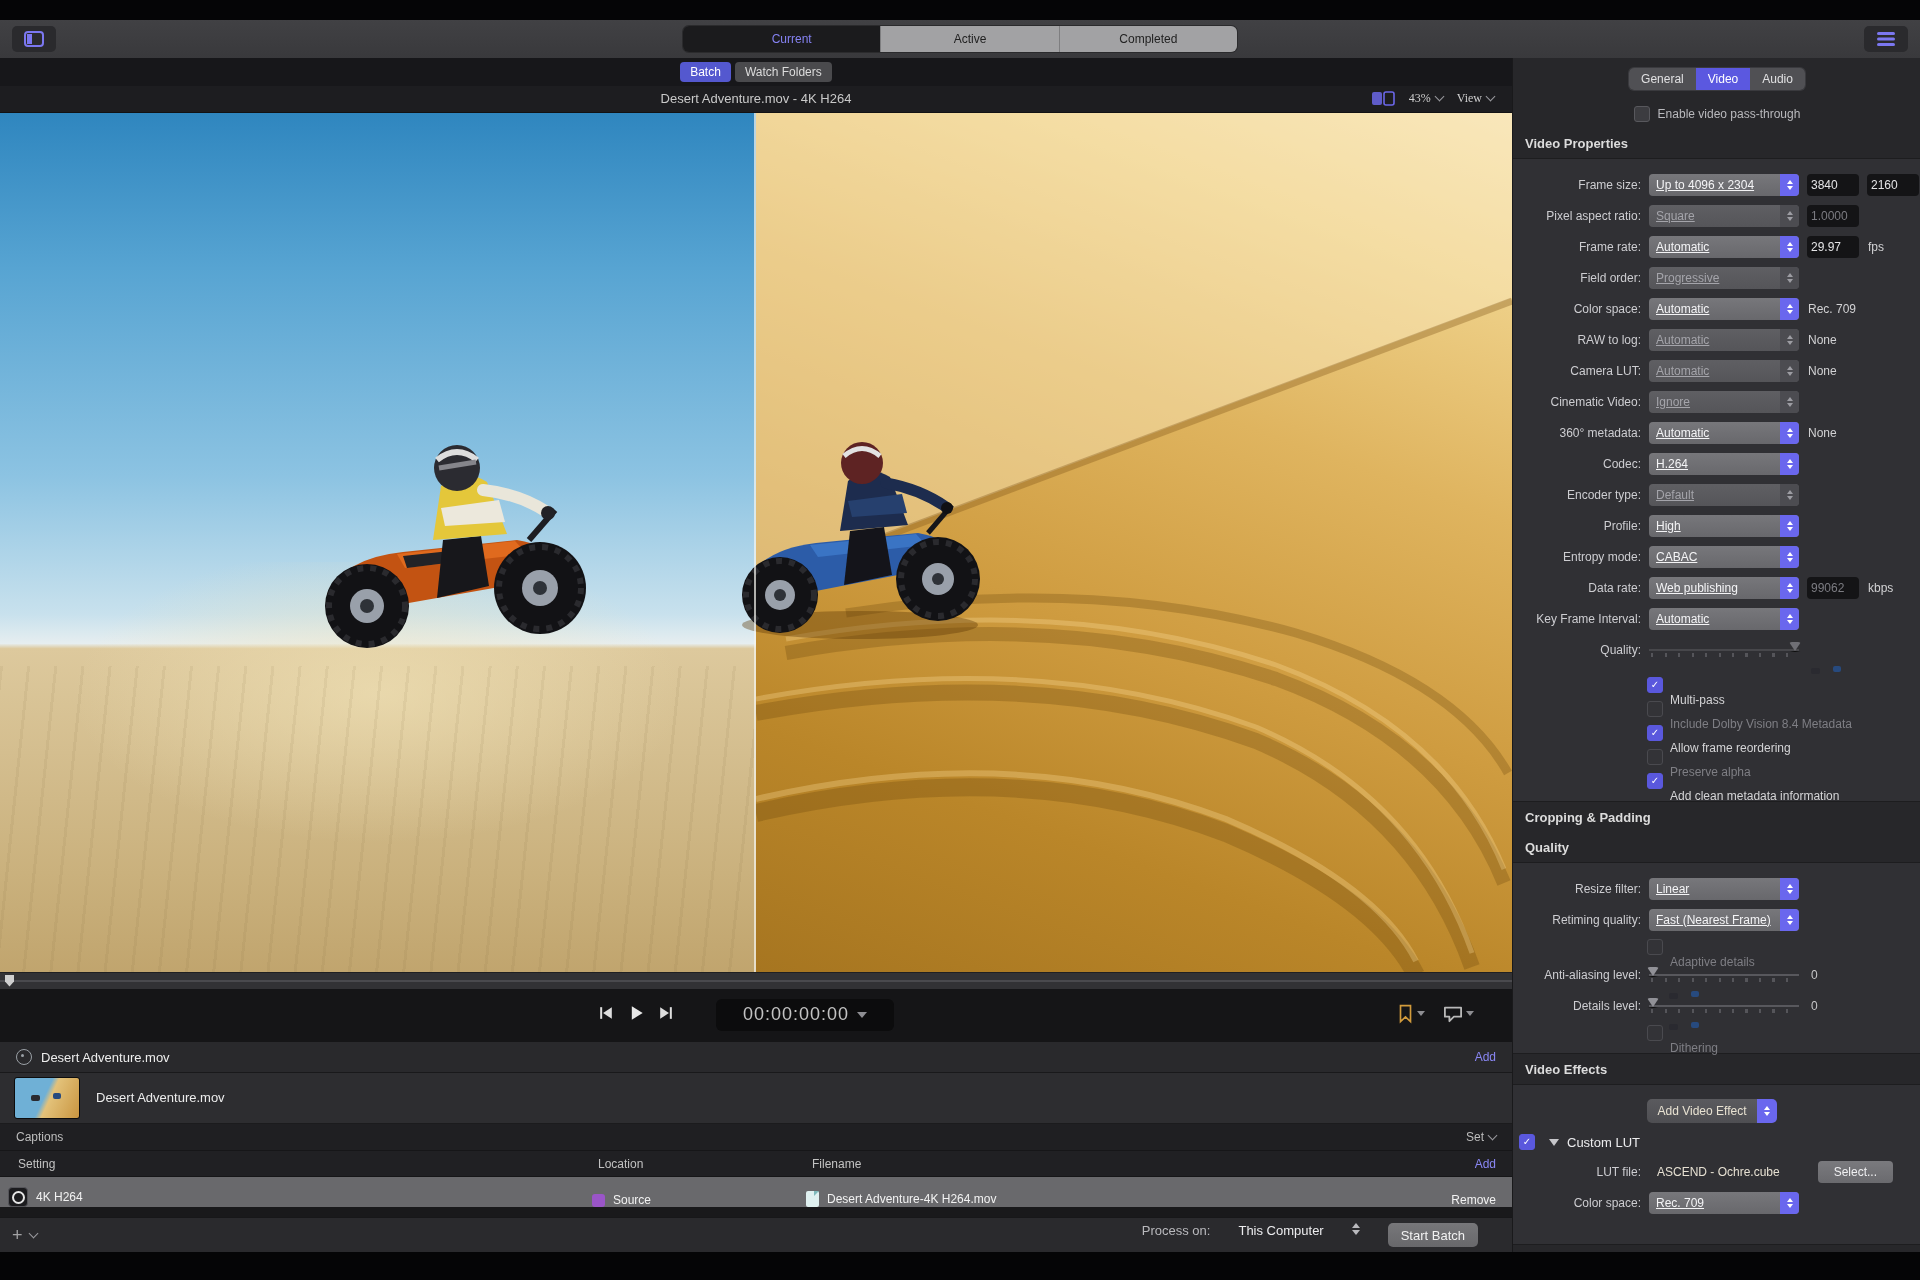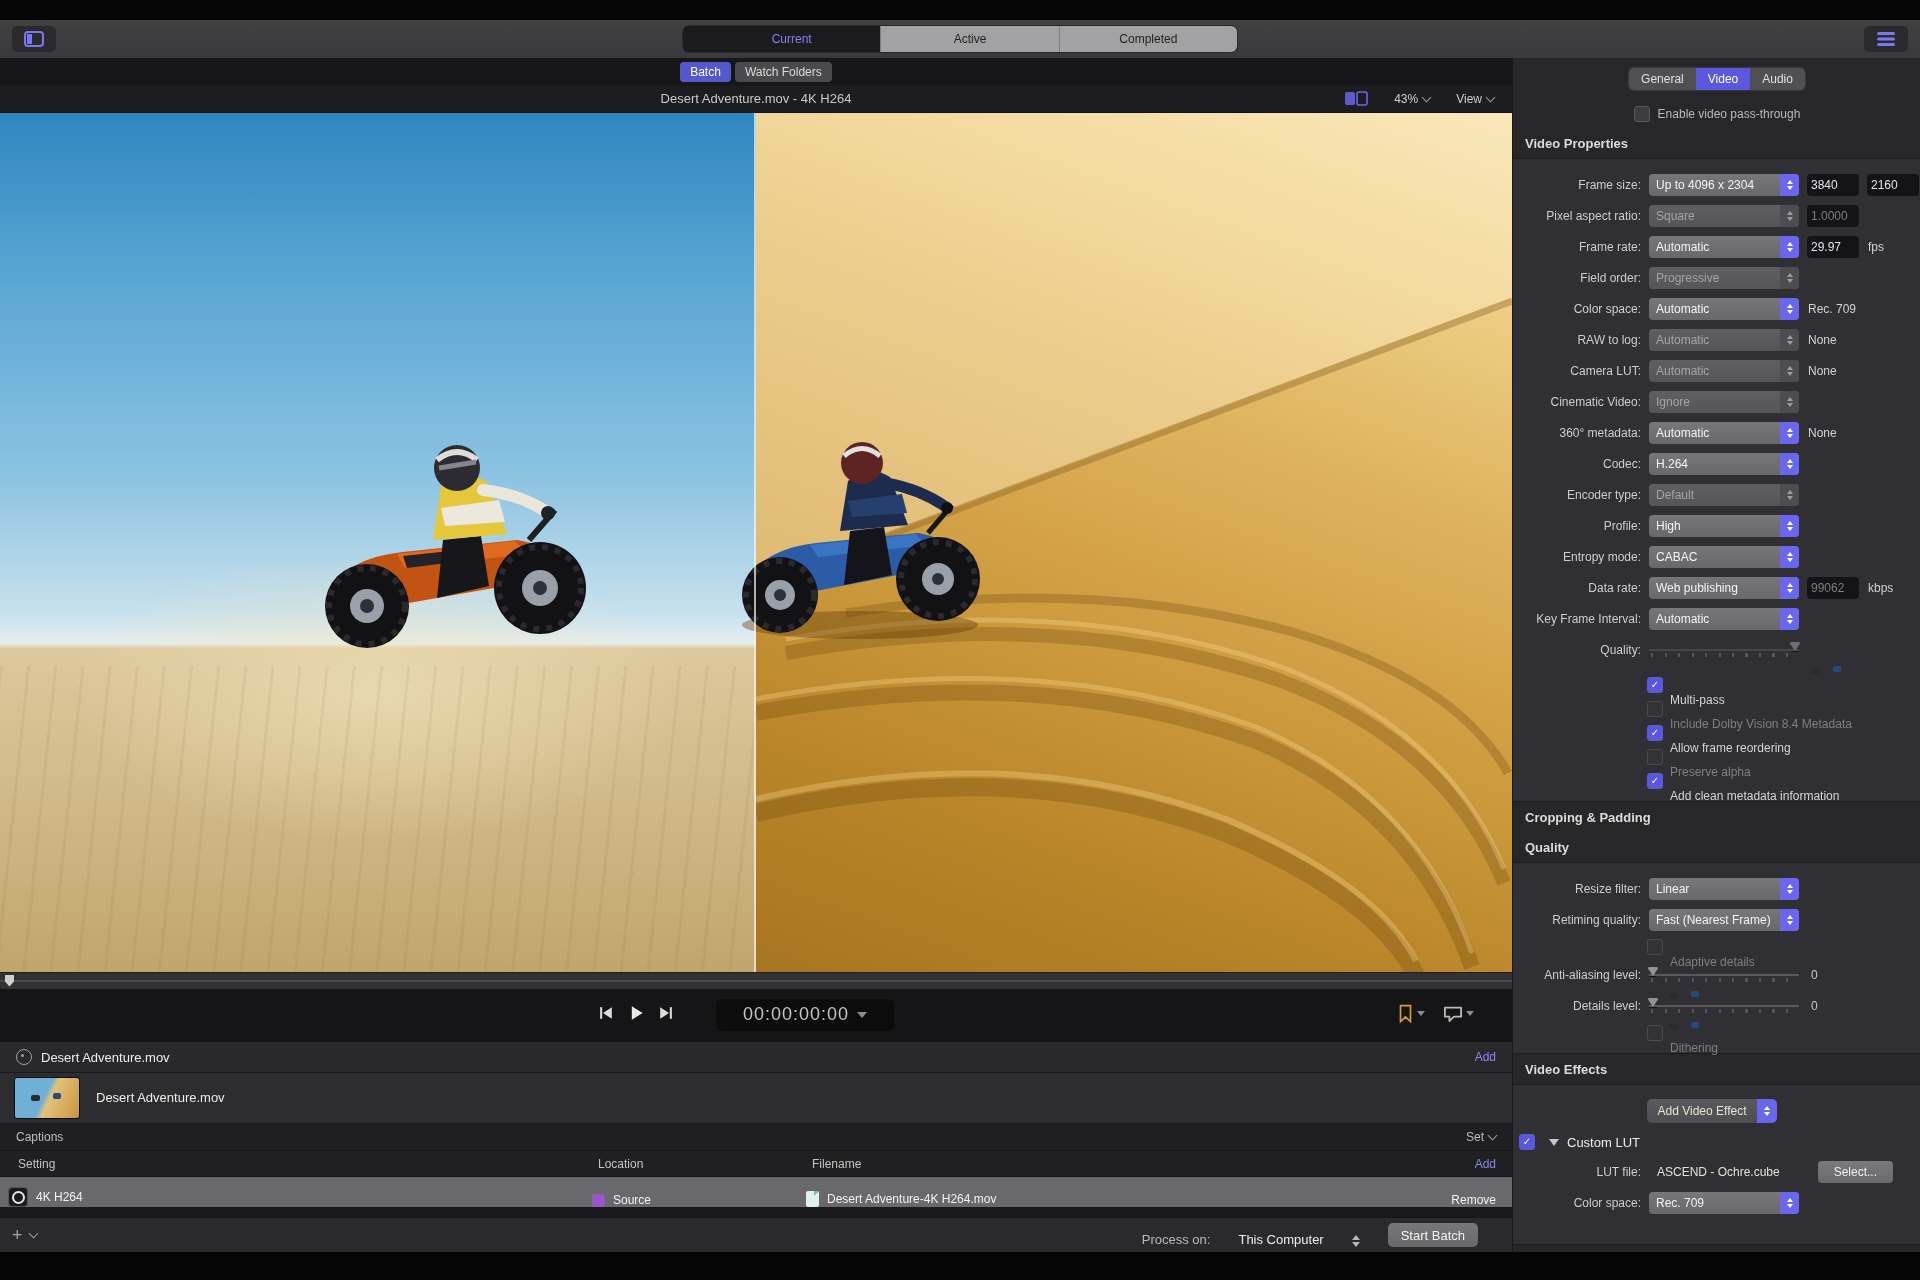--- a/index.html
+++ b/index.html
@@ -25,21 +25,21 @@
              border-left:1px solid #19191b;overflow:hidden;}
   .bottomstrip{position:absolute;left:0;top:1252px;width:1920px;height:28px;background:#050506;}
   
   .mode-strip{height:28px;background:#17171a;display:flex;align-items:center;justify-content:center;gap:4px;}
   .mode-tab{height:20px;padding:0 10px;border-radius:4px;font-size:12px;display:flex;align-items:center;}
   .mode-tab.on{background:#5458cf;color:#fff;}
   .mode-tab.off{background:#4a4a4d;color:#dcdcdc;}
   .title-bar{height:26px;background:#1d1d20;display:flex;align-items:center;position:relative;
              border-bottom:1px solid #121214;}
   .vp-title{position:absolute;left:0;right:0;text-align:center;font-size:13px;color:#c9c9c9;}
-  .title-right{position:absolute;right:18px;display:flex;align-items:center;gap:26px;font-size:12px;color:#cfcfcf;}
+  .title-right{position:absolute;right:18px;display:flex;align-items:center;gap:14px;font-size:12px;color:#cfcfcf;font-family:Liberation Serif, serif;}
   .chev{display:inline-block;width:6px;height:6px;border-right:1.6px solid #9a9a9e;
         border-bottom:1.6px solid #9a9a9e;transform:rotate(45deg);margin-left:5px;position:relative;top:-2px;}
   
   .photo{position:relative;height:864px;overflow:hidden;background:#000;}
   .half{position:absolute;top:0;height:864px;width:756px;}
   .half.left{left:0;background:linear-gradient(180deg,#2f86bf 0%,#57a4d2 18%,#8cc3e2 42%,
              #c8e1ed 58%,#e6eef0 61.4%,#ddc99d 62%,#d4be8f 74%,#cab17d 88%,#c0a46d 100%);}
   .half.right{left:756px;background:linear-gradient(200deg,#f6e2b1 0%,#eed088 16%,#dfb45f 36%,
              #cf9c40 58%,#ba8629 78%,#a67520 100%);}
   .mound{position:absolute;left:6%;top:52%;width:88%;height:34%;
@@ -87,21 +87,21 @@
             display:flex;align-items:center;justify-content:center;}
   .set-icon i{width:9px;height:9px;border:2px solid #e6e6e6;border-radius:50%;}
   .loc-swatch{width:13px;height:13px;border-radius:3px;background:#9a55c8;}
   .doc-icon{width:13px;height:16px;background:#dff0f0;border-radius:2px;position:relative;}
   .doc-icon:before{content:"";position:absolute;right:0;top:0;border-left:5px solid #7fb9bb;
                    border-bottom:5px solid transparent;}
   .filler{height:10px;background:#19191b;}
   .bottom-bar{height:34px;background:#2a2a2d;border-top:1px solid #171719;position:relative;
               display:flex;align-items:center;font-size:13px;}
   .plus{color:#a2a2a4;font-size:18px;margin-left:12px;line-height:1;}
-  .bb-right{position:absolute;right:34px;display:flex;align-items:flex-end;gap:28px;}
+  .bb-right{position:absolute;right:34px;display:flex;align-items:flex-start;gap:28px;}
   .stepper{display:flex;flex-direction:column;gap:2px;}
   .stepper i{width:0;height:0;border-left:4px solid transparent;border-right:4px solid transparent;}
   .stepper .u{border-bottom:5px solid #b9b9bd;}
   .stepper .d{border-top:5px solid #b9b9bd;}
   .start-btn{height:24px;padding:0 13px;border-radius:5px;background:linear-gradient(#77777a,#68686b);
              color:#f2f2f2;display:flex;align-items:center;font-size:13px;}
   
   .insp-tabs{height:42px;display:flex;align-items:center;justify-content:center;}
   .itab-group{display:flex;border-radius:5px;overflow:hidden;box-shadow:0 0 0 1px #3a3a3e;}
   .itab{height:22px;padding:0 12px;display:flex;align-items:center;font-size:12px;background:#505054;color:#e0e0e2;}
@@ -110,21 +110,21 @@
                font-size:12px;color:#b9b9bd;}
   .sect-hdr{height:30px;display:flex;align-items:center;padding:0 12px;font-size:13px;
             font-weight:bold;color:#dcdcdc;}
   .sect-body{background:#303034;border-top:1px solid #1d1d1f;border-bottom:1px solid #1d1d1f;
              padding:10px 0 8px 0;}
   .prop-row{display:flex;align-items:center;height:31px;}
   .prop-label{width:128px;text-align:right;padding-right:8px;font-size:12px;color:#cdcdd1;flex:none;}
   .popup{width:150px;height:22px;border-radius:4px;display:flex;overflow:hidden;flex:none;}
   .popup.on{background:linear-gradient(#77777b,#68686c);}
   .popup.off{background:linear-gradient(#5f5f63,#555559);}
-  .popup-text{flex:1;font-size:12px;line-height:22px;padding:0 7px;white-space:nowrap;overflow:hidden;}
+  .popup-text{flex:1;font-size:12px;line-height:22px;padding:0 7px;white-space:nowrap;overflow:hidden;text-decoration:underline;}
   .popup.on .popup-text{color:#f4f4f6;}
   .popup.off .popup-text{color:#a4a4aa;}
   .popup-arrows{width:19px;display:flex;flex-direction:column;align-items:center;justify-content:center;gap:2px;}
   .popup.on .popup-arrows{background:#6a67ee;}
   .popup.off .popup-arrows{background:#4c4c51;}
   .tu{width:0;height:0;border-left:3.5px solid transparent;border-right:3.5px solid transparent;border-bottom:4.5px solid #fff;}
   .td{width:0;height:0;border-left:3.5px solid transparent;border-right:3.5px solid transparent;border-top:4.5px solid #fff;}
   .popup.off .tu{border-bottom-color:#9d9da3;}
   .popup.off .td{border-top-color:#9d9da3;}
   .val-field{min-width:44px;height:22px;background:#141416;border-radius:4px;margin-left:8px;

